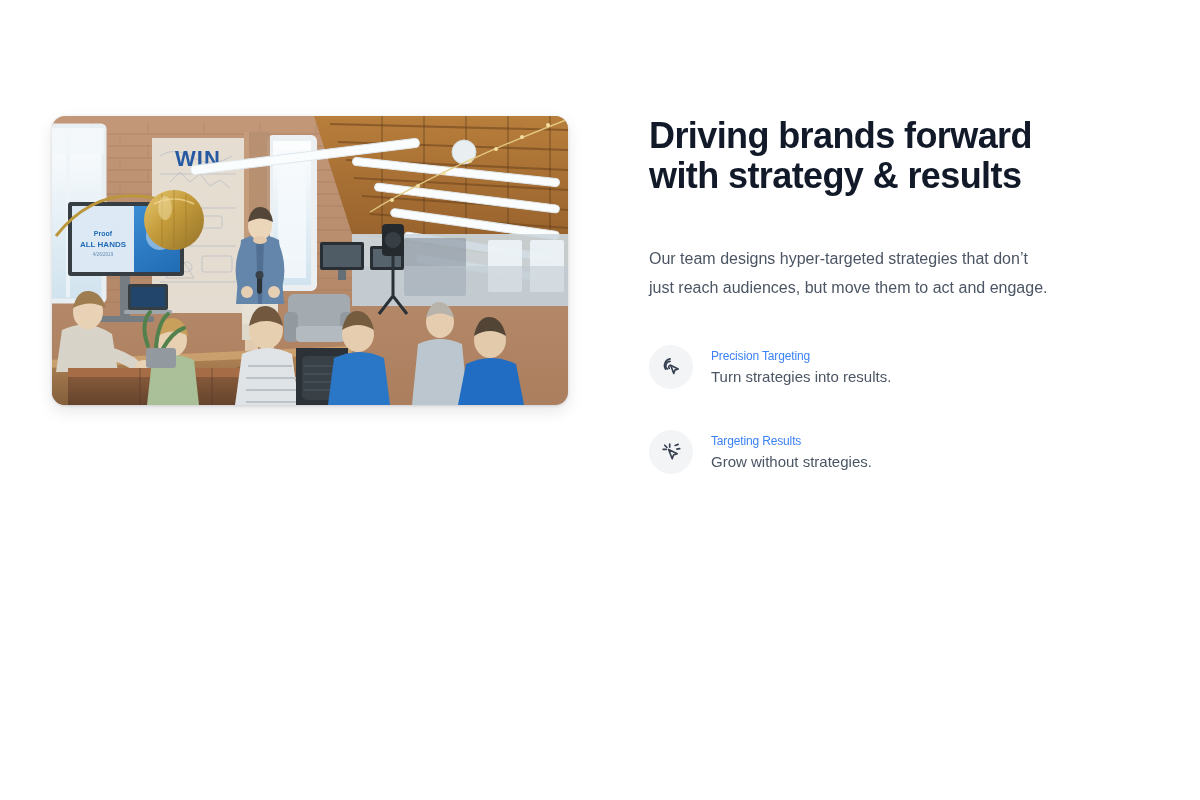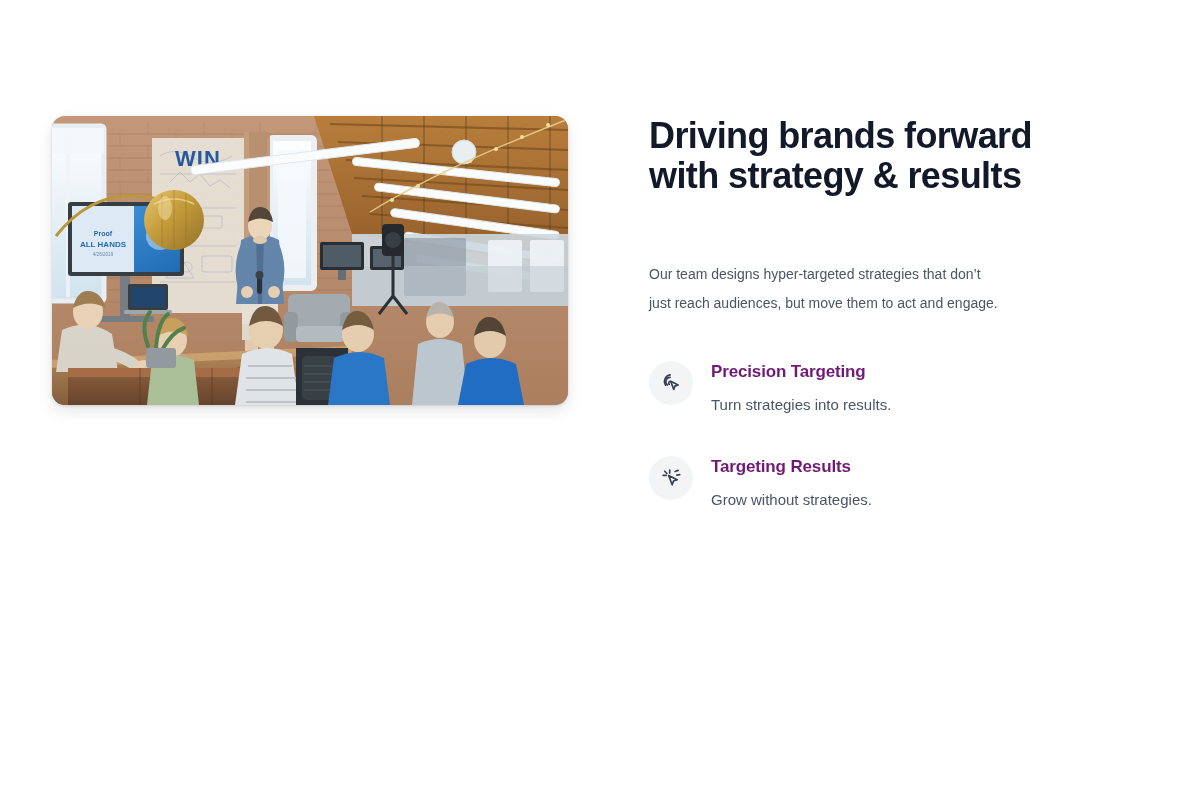--- a/index.html
+++ b/index.html
@@ -51,22 +51,22 @@
   .headline {
     font-size: 36px;
     line-height: 40px;
     font-weight: 700;
     letter-spacing: -0.6px;
     color: #121a2a;
     white-space: pre-line;
   }
 
   .subhead {
-    margin-top: 64px;
-    font-size: 14px;
+    margin-top: 48px;
+    font-size: 16px;
     line-height: 29px;
     font-weight: 400;
     color: #4b5563;
     max-width: 516px;
     white-space: pre-line;
   }
 
   
   .features { margin-top: 42px; }
 
@@ -86,29 +86,29 @@
     display: flex;
     align-items: center;
     justify-content: center;
     margin-top: 1px;
   }
   .feature-icon svg { display: block; }
 
   .feature-body { padding-top: 1px; }
 
   .feature-title {
-    font-size: 17px;
+    font-size: 12px;
     line-height: 22px;
-    font-weight: 700;
+    font-weight: 400;
     letter-spacing: -0.15px;
-    color: #701a75;
+    color: #3b82f6;
   }
 
   .feature-desc {
-    margin-top: 12px;
+    margin-top: 0;
     font-size: 15px;
     line-height: 20px;
     font-weight: 400;
     color: #4b5563;
   }
 </style>
 </head>
 <body>
 
 <div class="section">

